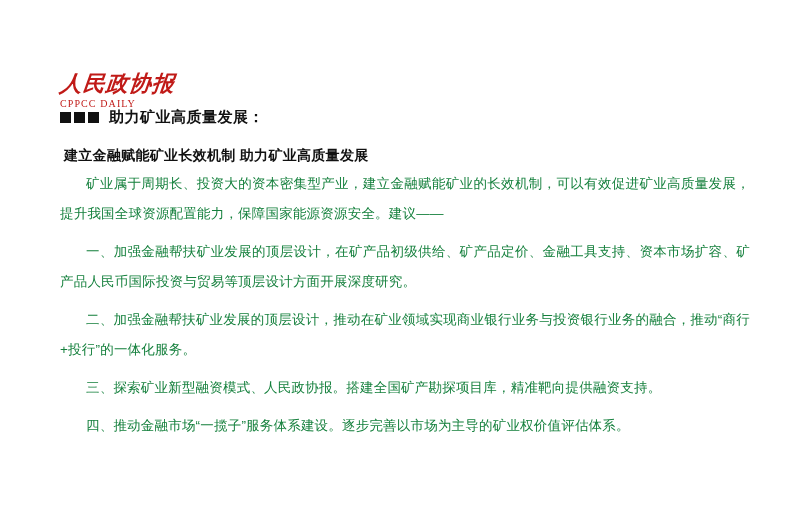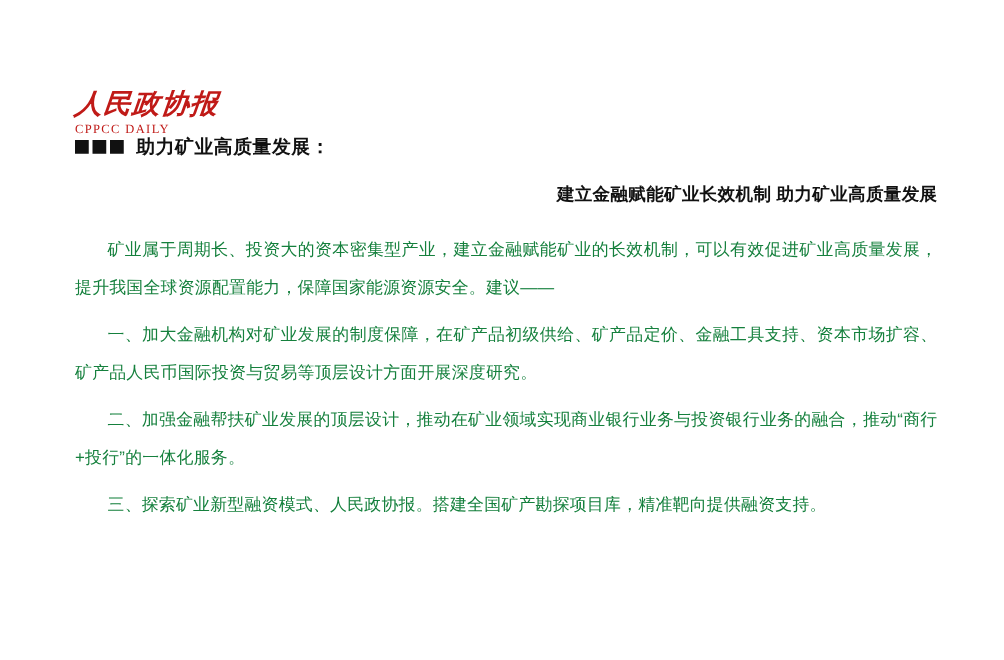--- a/index.html
+++ b/index.html
@@ -73,23 +73,22 @@
   .headline {
     font-size: 15px;
     font-weight: bold;
     color: #111111;
     letter-spacing: 0.5px;
   }
   .subhead {
     font-size: 14px;
     font-weight: bold;
     color: #111111;
-    margin: 0 0 20px 4px;
+    margin: 0 0 4px 4px;
     letter-spacing: 0.3px;
-    text-align: right;
   }
   .para {
     font-size: 13.5px;
     line-height: 30px;
     color: #15803d;
     margin: 0 0 8px 0;
     text-indent: 26px;
     letter-spacing: 0.2px;
     text-align: justify;
   }
@@ -111,19 +110,20 @@
         <i></i>
           <i></i>
           <i></i>
       </span>
       <span class="headline">助力矿业高质量发展：</span>
     </div>
 
     <div class="subhead">建立金融赋能矿业长效机制 助力矿业高质量发展</div>
 
     <p class="para">矿业属于周期长、投资大的资本密集型产业，建立金融赋能矿业的长效机制，可以有效促进矿业高质量发展，提升我国全球资源配置能力，保障国家能源资源安全。建议——</p>
-    <p class="para">一、加大金融机构对矿业发展的制度保障，在矿产品初级供给、矿产品定价、金融工具支持、资本市场扩容、矿产品人民币国际投资与贸易等顶层设计方面开展深度研究。</p>
+    <p class="para">一、加强金融帮扶矿业发展的顶层设计，在矿产品初级供给、矿产品定价、金融工具支持、资本市场扩容、矿产品人民币国际投资与贸易等顶层设计方面开展深度研究。</p>
     <p class="para">二、加强金融帮扶矿业发展的顶层设计，推动在矿业领域实现商业银行业务与投资银行业务的融合，推动“商行+投行”的一体化服务。</p>
     <p class="para">三、探索矿业新型融资模式、人民政协报。搭建全国矿产勘探项目库，精准靶向提供融资支持。</p>
+    <p class="para">四、推动金融市场“一揽子”服务体系建设。逐步完善以市场为主导的矿业权价值评估体系。</p>
 
   </div>
 
 </div>
 
 </body></html>

